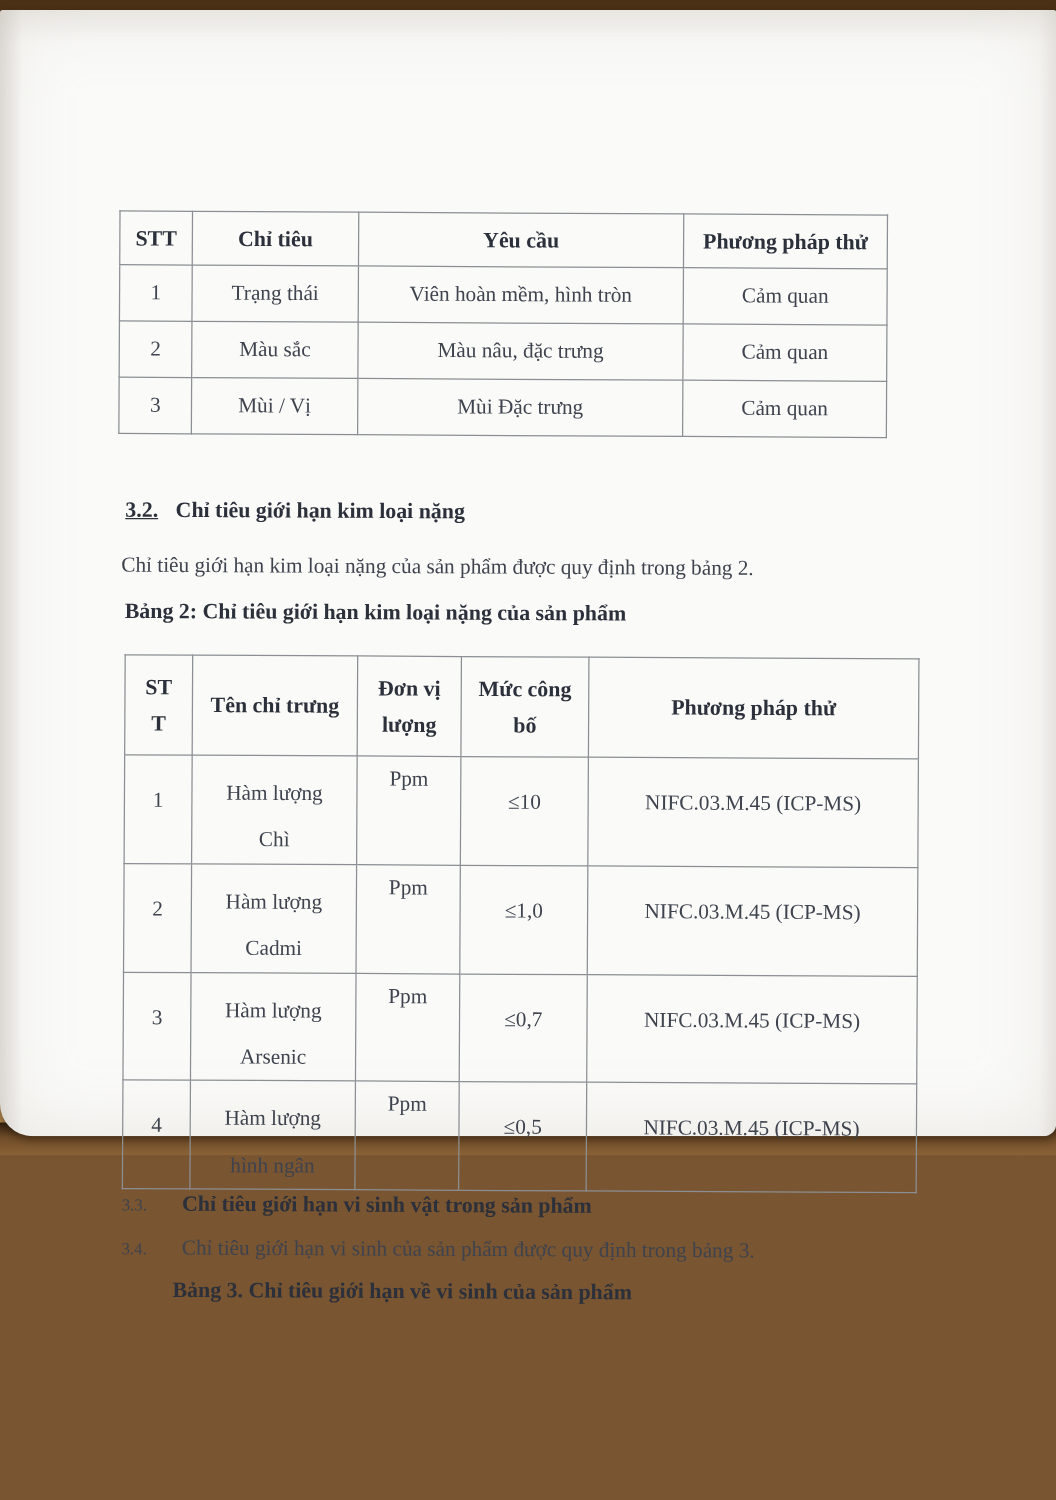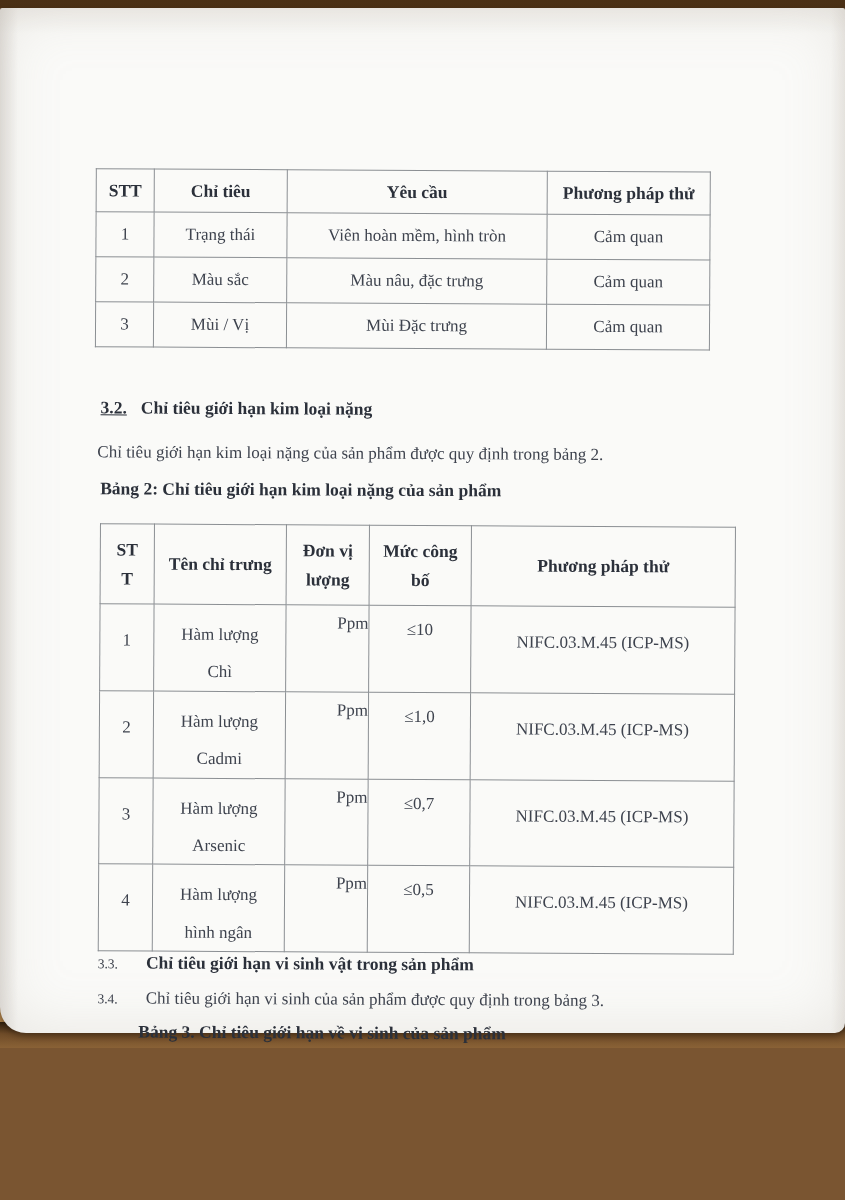--- a/index.html
+++ b/index.html
@@ -4,21 +4,21 @@
 <style>
   * { margin: 0; padding: 0; box-sizing: border-box; }
   html, body { width: 845px; height: 1200px; }
   body {
     font-family: "Liberation Serif", "DejaVu Serif", serif;
     overflow: hidden;
     background: var(--wood, #7a5531);
   }
   .stage {
     position: relative;
-    width: 845px; height: 1048px;
+    width: 845px; height: 924px;
     background: linear-gradient(180deg, #4a3015 0%, #8a5f33 45%, #b5884f 100%);
   }
   
   .wood-bottom {
     position: absolute; left: 0; right: 0; bottom: 0; height: 26px;
     background: linear-gradient(180deg, #2f1f0e 0%, #6e4b28 45%, #8a6236 100%);
   }
   .paper {
     position: absolute;
     left: 0; right: 0; top: 8px; bottom: 15px;
@@ -60,22 +60,22 @@
 
   
   .t2 { left: 100px; top: 517px; width: 635px; }
   .t2 th {
     height: 80px; font-weight: bold; color: var(--ink-bold, #2b303a);
     font-size: 17.5px; vertical-align: middle; line-height: 1.65;
   }
   .t2 td { height: 78px; vertical-align: top; }
   .t2 .c-stt   { padding-top: 26px; }
   .t2 .c-name  { padding-top: 11px; line-height: 2.2; }
-  .t2 .c-unit  { padding-top: 8px; text-align: right; }
-  .t2 .c-level { padding-top: 14px; }
+  .t2 .c-unit  { padding-top: 8px; }
+  .t2 .c-level { padding-top: 26px; }
   .t2 .c-meth  { padding-top: 26px; }
 
   
   .h33 { left: 100px; top: 946px; }
   .h33 .num, .p34 .num { font-size: 13.5px; margin-right: 28px; color: var(--ink, #3e434e); }
   .h33 .txt { font-weight: bold; color: var(--ink-bold, #2b303a); font-size: 17.5px; }
   .p34 { left: 100px; top: 982px; }
   .cap3 { left: 141px; top: 1015px; font-weight: bold; color: var(--ink-bold, #2b303a); font-size: 17.5px; }
 </style>
 </head>

